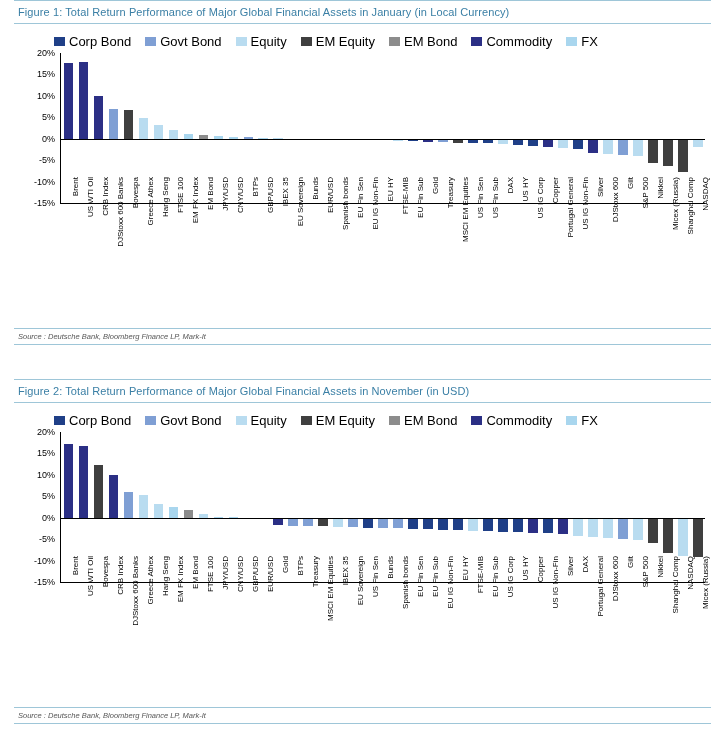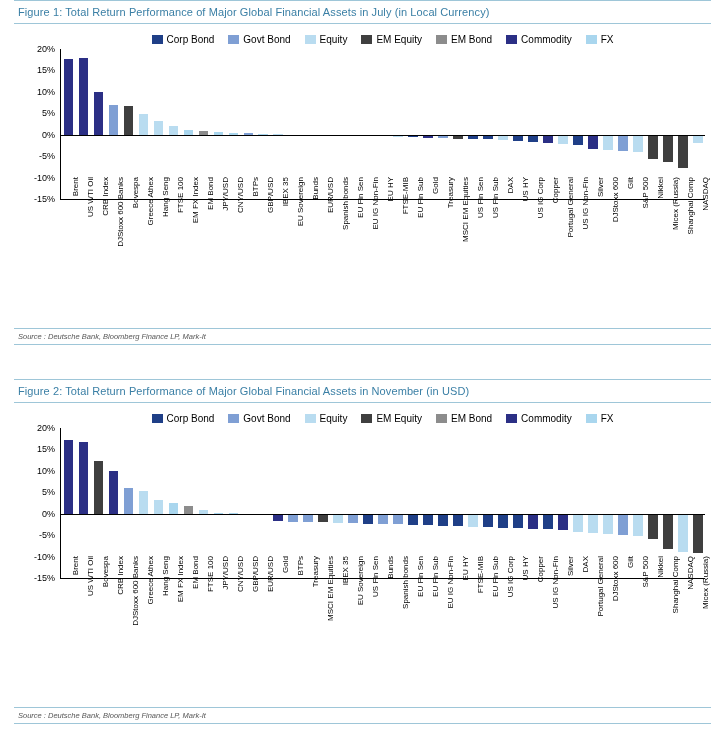--- a/index.html
+++ b/index.html
@@ -21,24 +21,23 @@
     font-size:11px;
     padding:5px 4px 5px 4px;
     letter-spacing:0.1px;
   }
   .chart-box{
     position:relative;
     height:300px;
   }
   .legend{
     display:flex;
-    justify-content:center;
     align-items:center;
     gap:14px;
-    font-size:10px;
+    font-size:13px;
     padding-top:10px;
     padding-left:40px;
   }
   .legend-item{display:flex;align-items:center;gap:4px;}
   .legend-swatch{width:11px;height:9px;display:inline-block;}
   .plot-wrap{
     position:relative;
     margin-top:4px;
     height:150px;
     margin-left:46px;
@@ -105,21 +104,21 @@
     color:#555;
     padding:3px 4px;
     margin-top:4px;
   }
   .fig2{margin-top:34px;}
 </style>
 </head>
 <body>
 
 <div class="figure fig1">
-  <div class="fig-title">Figure 1: Total Return Performance of Major Global Financial Assets in July (in Local Currency)</div>
+  <div class="fig-title">Figure 1: Total Return Performance of Major Global Financial Assets in January (in Local Currency)</div>
   <div class="chart-box">
     <div class="legend" id="legend-0">
         <div class="legend-item">
           <span class="legend-swatch" style="background: rgb(31, 63, 135);"></span>
           <span>Corp Bond</span>
         </div>
         <div class="legend-item">
           <span class="legend-swatch" style="background: rgb(127, 159, 212);"></span>
           <span>Govt Bond</span>
         </div>

